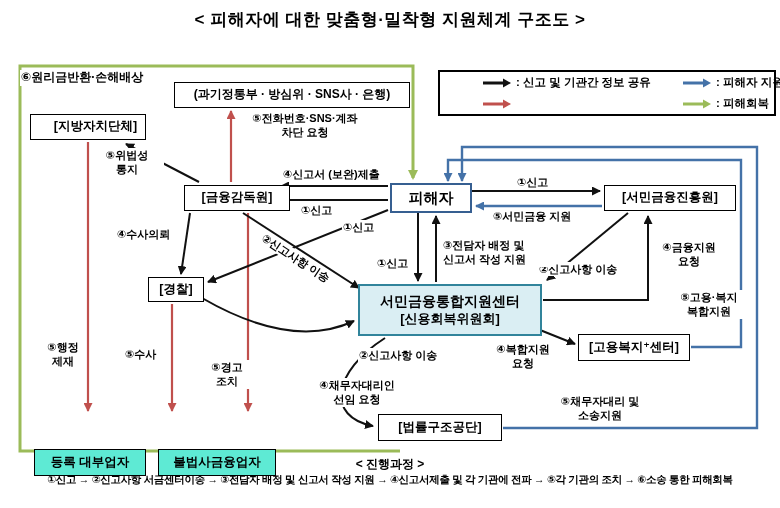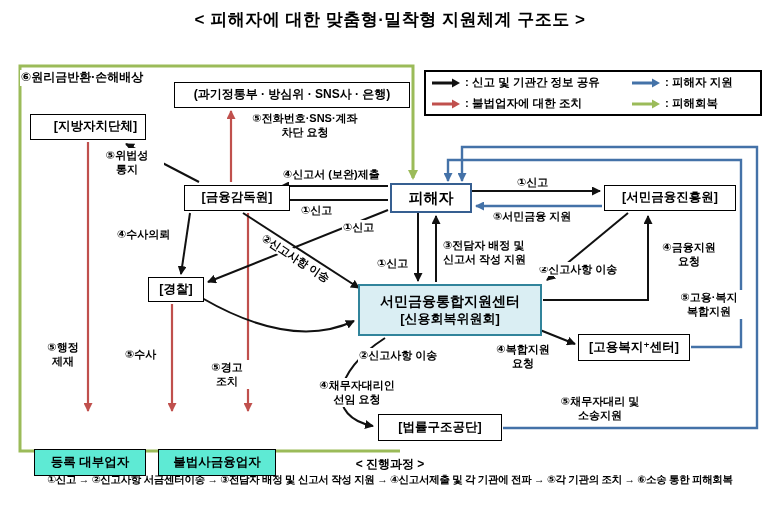--- a/index.html
+++ b/index.html
@@ -15,23 +15,23 @@
   .box.victim{border:2.5px solid #365f91;font-size:15px;}
   .box.center-box{background:#daeef3;border:2px solid #31849b;flex-direction:column;gap:2px;}
   .box.center-box .l1{font-size:14px;}
   .box.center-box .l2{font-size:13px;}
   .box.pink{background:#5eead4;margin-top:35px;}
   .lbl{position:absolute;font-weight:bold;font-size:11px;line-height:1.3;
     white-space:pre-line;background:#fff;text-align:center;padding:0 1px;z-index:4;}
   .lbl.big{font-size:12px;}
   .lbl.left{text-align:left;}
   .rot33{transform:rotate(33deg);transform-origin:left center;}
-  .legend{position:absolute;left:424px;top:70px;width:338px;height:46px;border:2px solid #000;
+  .legend{position:absolute;left:438px;top:70px;width:338px;height:46px;border:2px solid #000;
     background:#fff;display:grid;grid-template-columns:200px 1fr;grid-template-rows:1fr 1fr;
-    align-items:center;z-index:4;box-sizing:border-box;}
+    align-items:center;z-index:4;box-sizing:border-box;padding-left:37px;}
   .legend .cell{display:flex;align-items:center;gap:4px;padding-left:5px;
     font-size:11.5px;font-weight:bold;white-space:nowrap;}
   .leg-black line{stroke:#111;} .leg-black polygon{fill:#111;}
   .leg-red line{stroke:#c0504d;} .leg-red polygon{fill:#c0504d;}
   .leg-blue line{stroke:#4472a8;} .leg-blue polygon{fill:#4472a8;}
   .leg-green line{stroke:#9bbb59;} .leg-green polygon{fill:#9bbb59;}
   .proc-title{position:absolute;top:456px;left:0;width:100%;text-align:center;
     font-size:12px;font-weight:bold;z-index:5;}
   .proc-steps{position:absolute;top:473px;left:0;width:780px;text-align:center;
     font-size:10.5px;font-weight:bold;letter-spacing:-0.3px;white-space:nowrap;z-index:5;}
@@ -99,21 +99,20 @@
           <line x1="1" y1="5" x2="21" y2="5" stroke-width="3"></line>
           <polygon points="21,0.5 29,5 21,9.5"></polygon>
         </svg>
       <span>: 피해자 지원</span>
     </div>
     <div class="cell leg-red">
       <svg width="30" height="10">
           <line x1="1" y1="5" x2="21" y2="5" stroke-width="3"></line>
           <polygon points="21,0.5 29,5 21,9.5"></polygon>
         </svg>
-      <span>: 불법업자에 대한 조치</span>
     </div>
     <div class="cell leg-green">
       <svg width="30" height="10">
           <line x1="1" y1="5" x2="21" y2="5" stroke-width="3"></line>
           <polygon points="21,0.5 29,5 21,9.5"></polygon>
         </svg>
       <span>: 피해회복</span>
     </div>
   </div>
 

